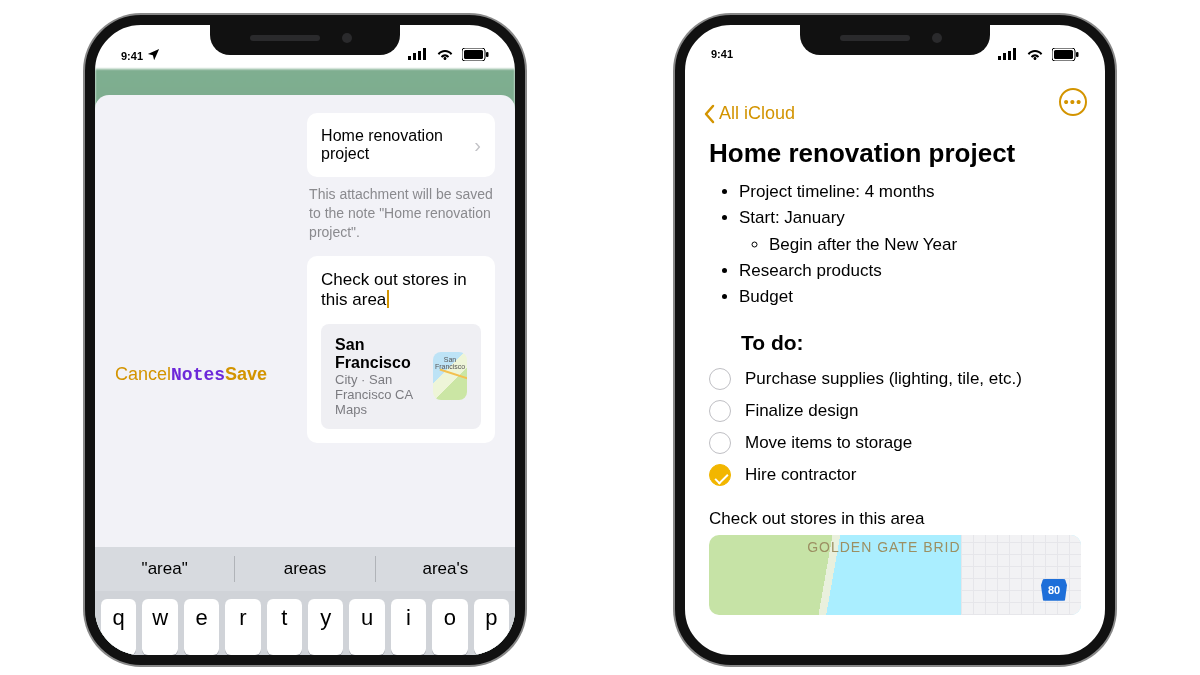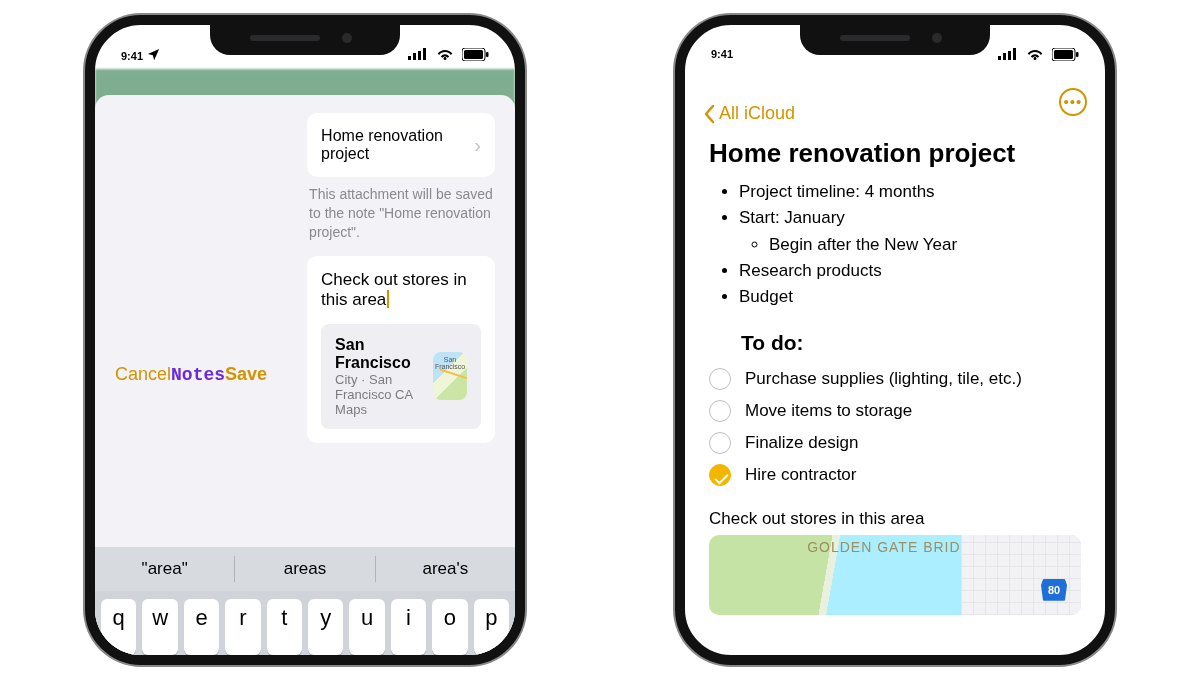--- a/index.html
+++ b/index.html
@@ -314,25 +314,25 @@
       </ul>
 
       <div class="h2">To do:</div>
 
       <div class="check">
         <div class="circ"></div>
         <span>Purchase supplies (lighting, tile, etc.)</span>
       </div>
       <div class="check">
         <div class="circ"></div>
-        <span>Move items to storage</span>
+        <span>Finalize design</span>
       </div>
       <div class="check">
         <div class="circ"></div>
-        <span>Finalize design</span>
+        <span>Move items to storage</span>
       </div>
       <div class="check">
         <div class="circ done"></div>
         <span>Hire contractor</span>
       </div>
 
       <div class="subtext">Check out stores in this area</div>
 
       <div class="bigmap">
         <div class="label">GOLDEN GATE BRIDGE</div>

